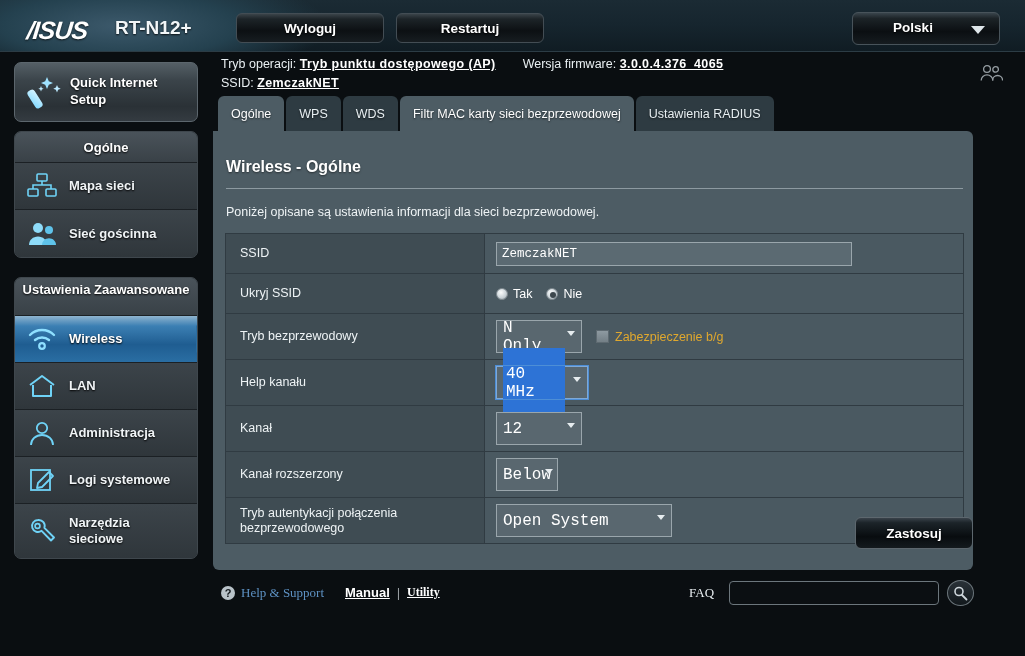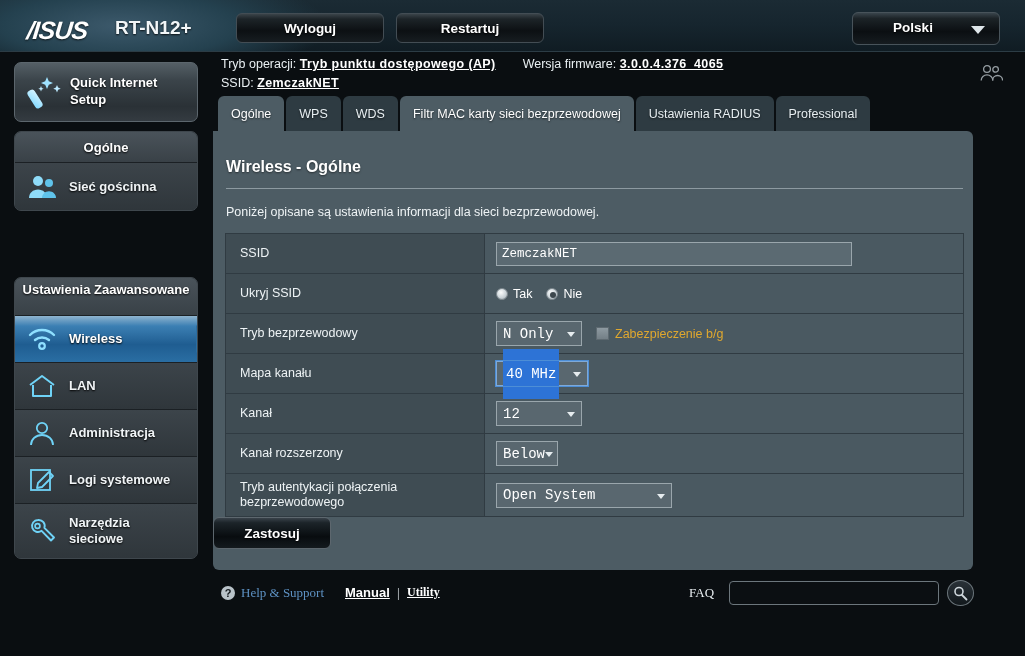--- a/index.html
+++ b/index.html
@@ -227,26 +227,26 @@
     position: relative;
   }
   .radio-item.checked .radio-dot::after {
     content: ""; position: absolute; left: 3px; top: 3px;
     width: 6px; height: 6px; border-radius: 50%;
     background: #3c474d;
   }
   .radio-label { color: #ffffff; font-size: 12.5px; }
 
   .sel {
-    position: relative; height: 25px;
+    position: relative; height: 33px;
     background: #59676f;
     border: 1px solid #9aa6ac;
     display: flex; align-items: center;
     color: #ffffff;
-    font-family: "Liberation Mono", monospace; font-size: 14px;
+    font-family: "Liberation Mono", monospace; font-size: 16px;
     padding-left: 6px; padding-right: 22px;
     cursor: pointer;
   }
   .sel .sel-caret {
     position: absolute; right: 6px; top: 10px;
     width: 0; height: 0;
     border-left: 4px solid transparent; border-right: 4px solid transparent;
     border-top: 5px solid #e6ecef;
   }
   .sel.focused {
@@ -267,21 +267,21 @@
   .chkbox {
     width: 13px; height: 13px;
     background: linear-gradient(180deg, #8e9aa1 0%, #737f86 100%);
     border: 1px solid #5e6a71;
     margin-right: 6px;
   }
   .chk-label { color: #e0a82e; font-size: 12.5px; }
 
   .apply-wrap {
     position: absolute; left: 0; right: 0; top: 386px;
-    display: flex; justify-content: flex-start;
+    display: flex; justify-content: flex-end;
   }
   .apply-btn {
     width: 118px; height: 32px;
     border-radius: 6px;
     background: linear-gradient(180deg, #39424a 0%, #1c2429 16%, #080c0f 62%, #141a1e 100%);
     border: 1px solid #5d676e;
     color: #ffffff; font-size: 13.5px; font-weight: bold;
     display: flex; align-items: center; justify-content: center;
     text-shadow: 0 1px 2px #000;
     cursor: pointer;
@@ -395,20 +395,31 @@
       <path d="M20 4 l1.8 4.2 4.2 1.8 -4.2 1.8 -1.8 4.2 -1.8-4.2 -4.2-1.8 4.2-1.8z" fill="#9fe2ff"></path>
       <path d="M30 12 l1.1 2.6 2.6 1.1 -2.6 1.1 -1.1 2.6 -1.1-2.6 -2.6-1.1 2.6-1.1z" fill="#bdeaff"></path>
       <path d="M14 13 l0.8 1.9 1.9 0.8 -1.9 0.8 -0.8 1.9 -0.8-1.9 -1.9-0.8 1.9-0.8z" fill="#bdeaff"></path>
     </svg>
     <div class="txt">Quick Internet Setup</div>
   </div>
 
   <div class="sidegroup" id="group-general">
     <div class="grouphead">Ogólne</div>
 
+    <div class="sideitem">
+      <div class="ico">
+        <svg width="30" height="26" viewBox="0 0 30 26">
+          <rect x="10" y="1" width="10" height="7" rx="1" fill="none" stroke="#6fd3f7" stroke-width="1.6"></rect>
+          <rect x="1" y="16" width="10" height="7" rx="1" fill="none" stroke="#6fd3f7" stroke-width="1.6"></rect>
+          <rect x="19" y="16" width="10" height="7" rx="1" fill="none" stroke="#6fd3f7" stroke-width="1.6"></rect>
+          <path d="M15 8 v4 M6 16 v-4 h18 v4" fill="none" stroke="#6fd3f7" stroke-width="1.6"></path>
+        </svg>
+      </div>
+      <div class="lbl">Mapa sieci</div>
+    </div>
 
     <div class="sideitem">
       <div class="ico">
         <svg width="30" height="26" viewBox="0 0 30 26">
           <circle cx="11" cy="7" r="5" fill="#8fdcf9"></circle>
           <path d="M2 24c0-5 4-8.5 9-8.5s9 3.5 9 8.5z" fill="#8fdcf9"></path>
           <circle cx="22" cy="9" r="4" fill="#5fc3ea"></circle>
           <path d="M15 24c0-4 3.2-6.8 7-6.8s7 2.8 7 6.8z" fill="#5fc3ea"></path>
         </svg>
       </div>
@@ -469,21 +480,20 @@
       <div class="lbl">Narzędzia<br>sieciowe</div>
     </div>
   </div>
 
   <div class="tabstrip">
     <div class="tab active">Ogólne</div>
     <div class="tab">WPS</div>
     <div class="tab">WDS</div>
     <div class="tab hover">Filtr MAC karty sieci bezprzewodowej</div>
     <div class="tab">Ustawienia RADIUS</div>
-    <div class="tab">Professional</div>
   </div>
 
   <div class="panel">
     <div class="panel-title">Wireless - Ogólne</div>
     <div class="panel-rule"></div>
     <div class="panel-desc">Poniżej opisane są ustawienia informacji dla sieci bezprzewodowej.</div>
 
     <div class="formtable">
 
       <div class="formrow">
@@ -517,21 +527,21 @@
             <span class="sel-caret"></span>
           </div>
           <div class="chk-inline">
             <span class="chkbox"></span>
             <span class="chk-label">Zabezpieczenie b/g</span>
           </div>
         </div>
       </div>
 
       <div class="formrow">
-        <div class="cell-label">Mapa kanału</div>
+        <div class="cell-label">Help kanału</div>
         <div class="cell-value">
           <div class="sel focused" id="sel-bw">
             <span class="sel-txt">40 MHz</span>
             <span class="sel-caret"></span>
           </div>
         </div>
       </div>
 
       <div class="formrow">
         <div class="cell-label">Kanał</div>

